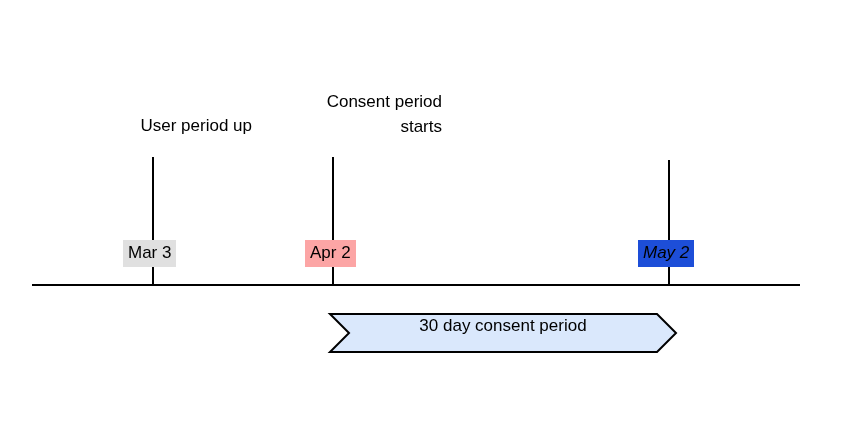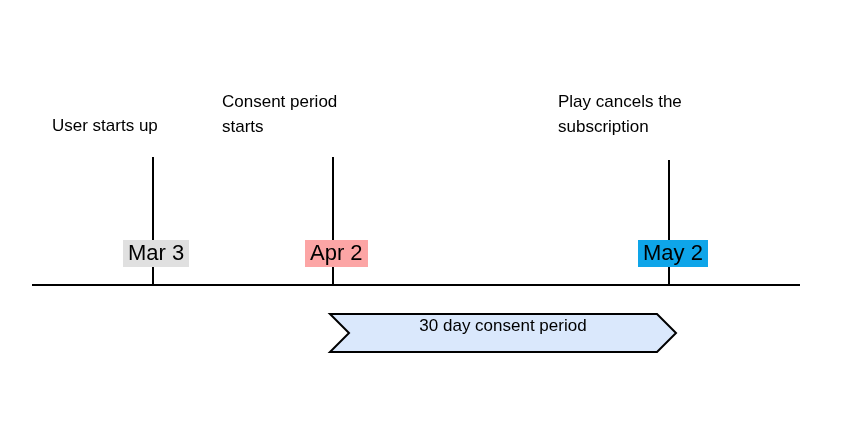--- a/index.html
+++ b/index.html
@@ -38,31 +38,31 @@
   .tick-1 { left: 152px; top: 157px; height: 128px; }
   .tick-2 { left: 332px; top: 157px; height: 128px; }
   .tick-3 { left: 668px; top: 160px; height: 125px; }
 
   
   .event-label {
     position: absolute;
     font-size: 17px;
     line-height: 25px;
     color: #000000;
-    text-align: left;
+    text-align: right;
     white-space: pre-line;
   }
   .event-label-1 { left: 52px;  top: 113px; width: 200px; }
   .event-label-2 { left: 222px; top: 89px;  width: 220px; }
   .event-label-3 { left: 558px; top: 89px;  width: 220px; }
 
   
   .date-chip {
     position: absolute;
-    font-size: 22px;
+    font-size: 17px;
     line-height: 22px;
     color: #000000;
     background: #e0e0e0;
     padding: 2px 5px 3px 5px;
     white-space: nowrap;
   }
   .date-chip-1 { left: 123px; top: 240px; }
   .date-chip-2 { left: 305px; top: 240px; }
   .date-chip-3 { left: 638px; top: 240px; }
 
@@ -95,32 +95,30 @@
   }
 </style>
 </head>
 <body>
 
 <div id="canvas">
 
   <div class="axis-line" style="border-top-color: rgb(0, 0, 0);"></div>
 
   <div class="tick tick-1" style="border-left-color: rgb(0, 0, 0);"></div>
-  <div class="event-label event-label-1">User starts up</div>
+  <div class="event-label event-label-1">User period up</div>
   <div class="date-chip date-chip-1" style="background: rgb(224, 224, 224);">Mar 3</div>
 
   <div class="tick tick-2" style="border-left-color: rgb(0, 0, 0);"></div>
   <div class="event-label event-label-2">Consent period
 starts</div>
   <div class="date-chip date-chip-2" style="background: #fca5a5;">Apr 2</div>
 
   <div class="tick tick-3" style="border-left-color: rgb(0, 0, 0);"></div>
-  <div class="event-label event-label-3">Play cancels the
-subscription</div>
-  <div class="date-chip date-chip-3" style="background: #0ea5e9;">May 2</div>
+  <div class="date-chip date-chip-3" style="background: #1d4ed8; font-style: italic;">May 2</div>
 
   <div class="banner-wrap">
     <svg viewBox="0 0 346 38" preserveAspectRatio="none">
       <polygon id="banner-poly" points="0,0 327,0 346,19 327,38 0,38 19,19" fill="#dae8fc" stroke="#000000" stroke-width="2" stroke-linejoin="miter"></polygon>
     </svg>
     <div class="banner-text">30 day consent period</div>
   </div>
 
 </div>
 

